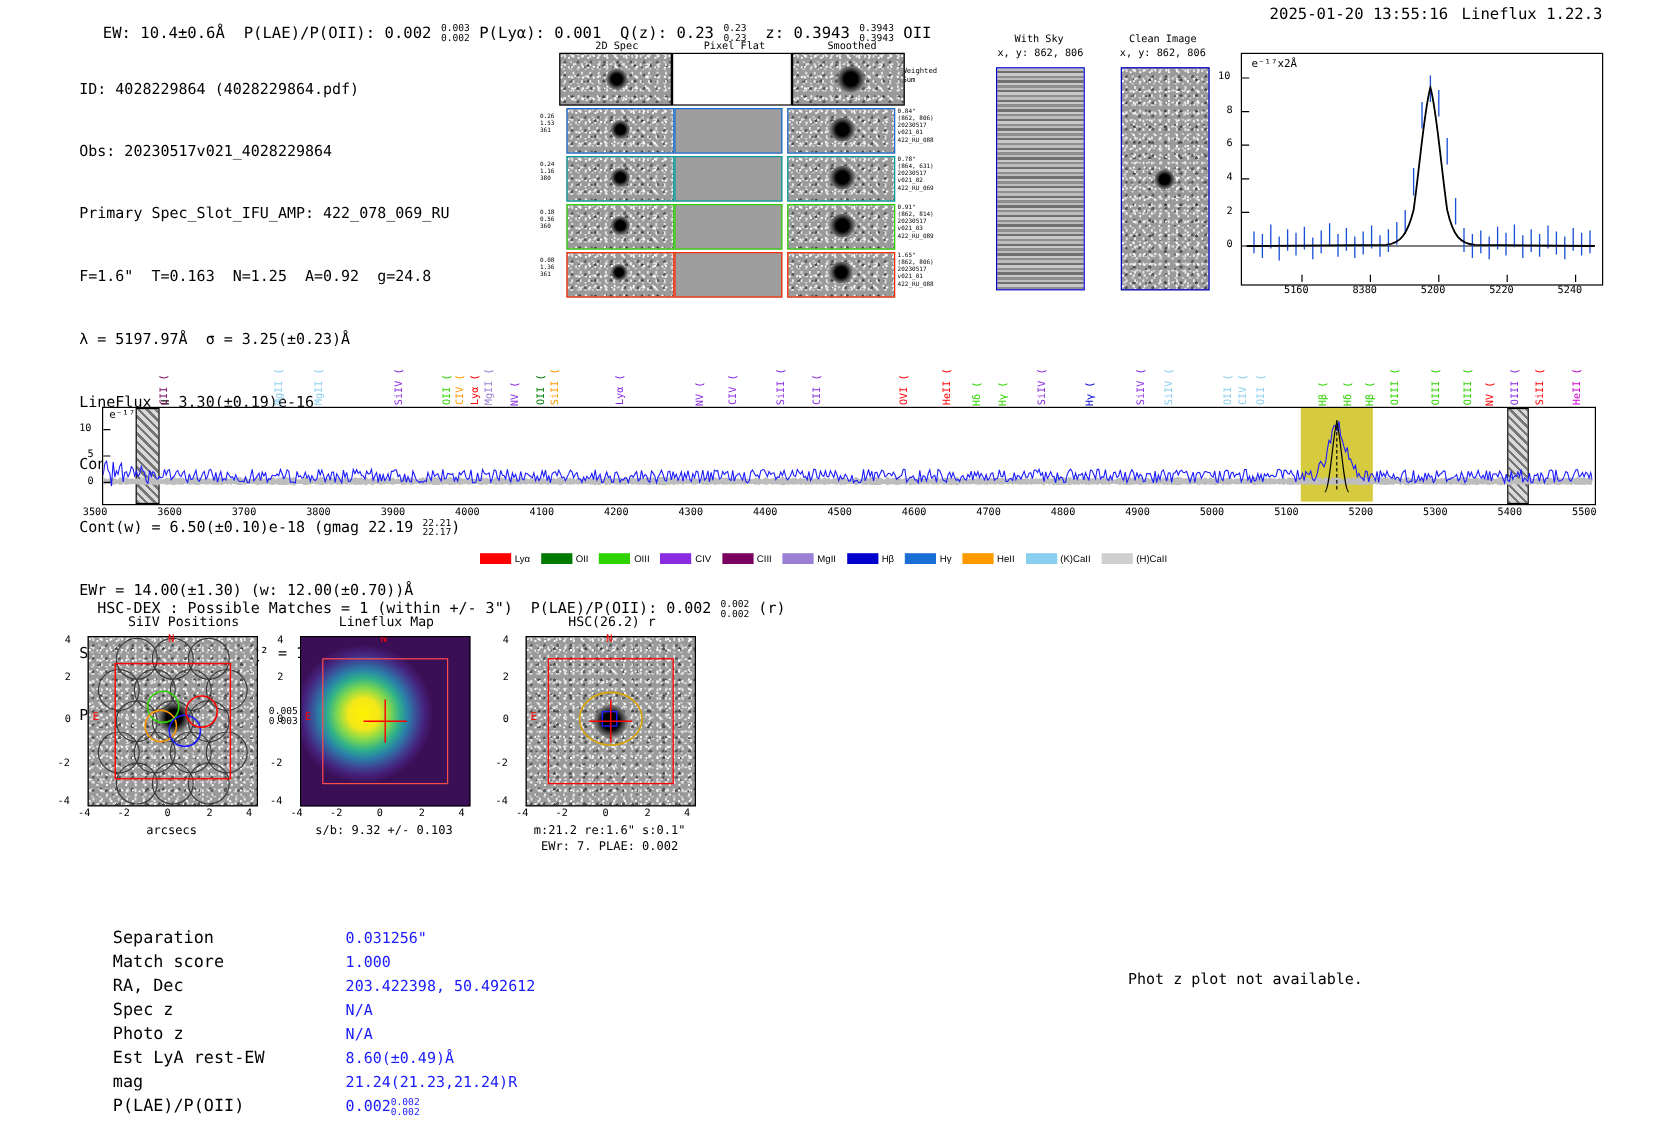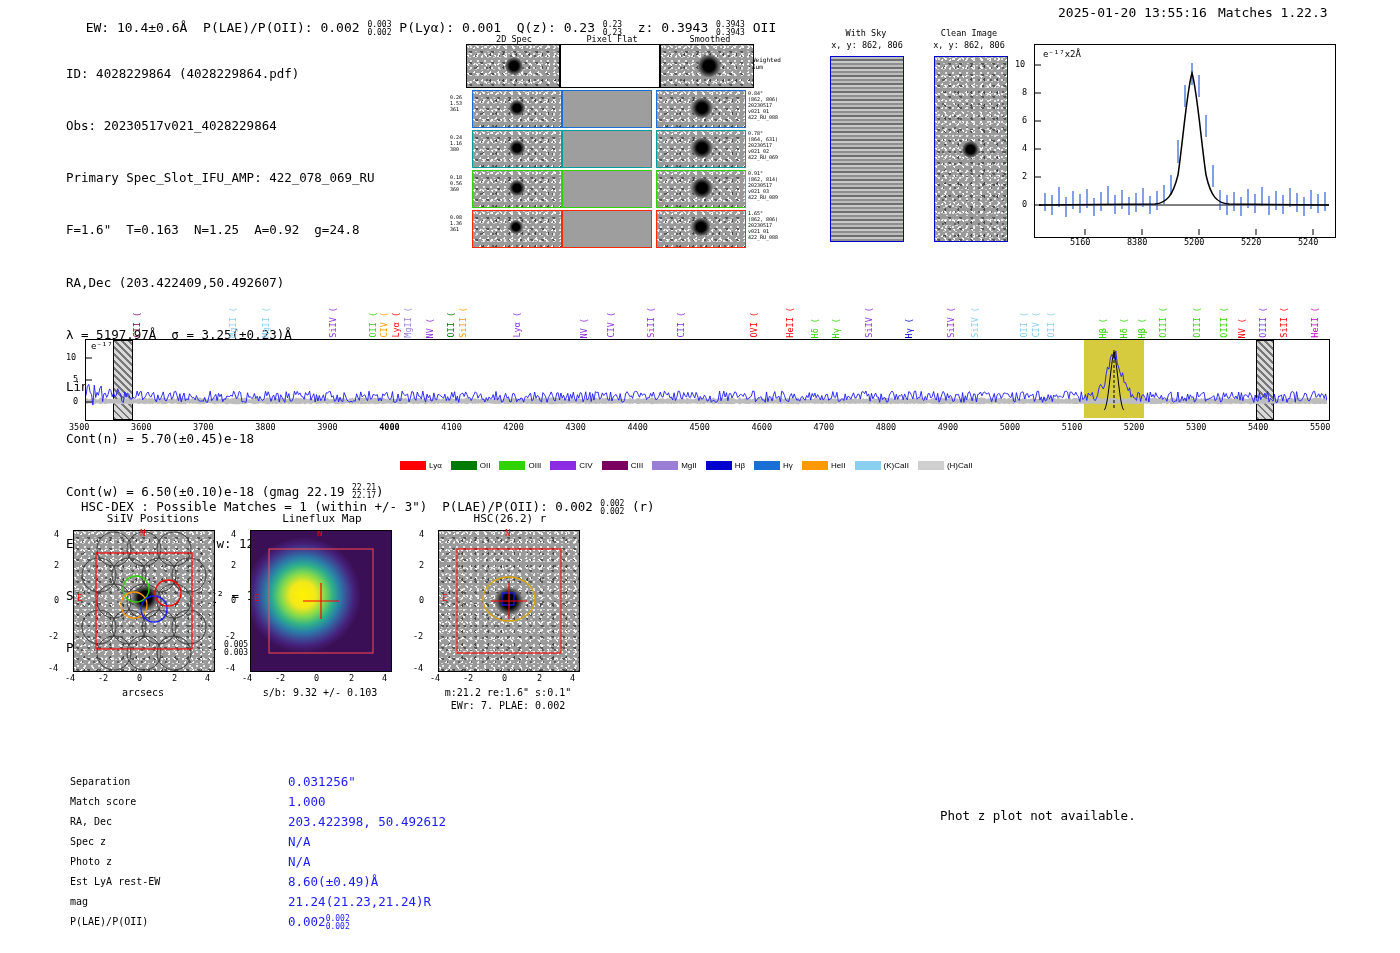--- a/index.html
+++ b/index.html
@@ -28,38 +28,37 @@
   .blob{position:absolute;border-radius:50%;background:radial-gradient(circle,#000 0%,#000 35%,#6a6a6a 62%,rgba(150,150,150,0) 80%);}
   .specStripe{
     background-image:repeating-linear-gradient(0deg,#8e8e8e 0 2px,#c9c9c9 2px 4px,#6f6f6f 4px 6px,#bdbdbd 6px 8px);
   }
   .blue-bd{border:1.5px solid #0000cc;}
   .tickl{font-size:8.5px;font-family:"DejaVu Sans Mono",monospace;}
   .legendSq{display:inline-block;width:26px;height:9px;vertical-align:middle;}
   .legendTxt{font-size:8px;font-family:"Liberation Sans",sans-serif;vertical-align:middle;margin-left:3px;margin-right:9px;}
   .vlab{font-size:8.5px;font-family:"DejaVu Sans Mono",monospace;writing-mode:vertical-rl;transform:rotate(180deg);white-space:nowrap;}
   .redtxt{color:#ff0000;}
-  .footlbl{font-size:10px;white-space:pre;line-height:20px;}
+  .footlbl{font-size:14px;white-space:pre;line-height:20px;margin-left:24px;}
   .footval{font-size:12.5px;white-space:pre;line-height:20px;color:#1a1aff;}
 </style>
 </head>
 <body>
 
 <div class="abs hdr" style="left:70px;top:5px;">
   <span>EW: 10.4±0.6Å  P(LAE)/P(OII): 0.002 </span><span class="supsub"><span>0.003</span><span>0.002</span></span><span> P(Lyα): 0.001  Q(z): 0.23 </span><span class="supsub"><span>0.23</span><span>0.23</span></span><span>  z: 0.3943 </span><span class="supsub"><span>0.3943</span><span>0.3943</span></span><span> OII</span>
 </div>
 <div class="abs hdr" style="left:1058px;top:5px;">2025-01-20 13:55:16</div>
-<div class="abs hdr" style="left:1218px;top:5px;">Matches 1.22.3</div>
+<div class="abs hdr" style="left:1218px;top:5px;">Lineflux 1.22.3</div>
 
 <div class="abs info" style="left:66px;top:30px;">
   <div>ID: 4028229864 (4028229864.pdf)</div>
   <div>Obs: 20230517v021_4028229864</div>
   <div>Primary Spec_Slot_IFU_AMP: 422_078_069_RU</div>
   <div>F=1.6"  T=0.163  N=1.25  A=0.92  g=24.8</div>
-  <div>RA,Dec (203.422409,50.492607)</div>
   <div>λ = 5197.97Å  σ = 3.25(±0.23)Å</div>
   <div>LineFlux = 3.30(±0.19)e-16</div>
   <div>Cont(n) = 5.70(±0.45)e-18</div>
   <div><span>Cont(w) = 6.50(±0.10)e-18 (gmag 22.19 </span><span class="supsub"><span>22.21</span><span>22.17</span></span><span>)</span></div>
   <div>EWr = 14.00(±1.30) (w: 12.00(±0.70))Å</div>
   <div>S/N = 16.3(±0.4)   χ² = 1.0(±0.2)</div>
   <div><span>P(LAE)/P(OII): 0.004 </span><span class="supsub"><span>0.005</span><span>0.003</span></span><span> (w: 0.003 </span><span class="supsub"><span>0.004</span><span>0.003</span></span><span>)</span></div>
 </div>
 
 <div class="abs panelTitle" style="left:474px;top:34px;width:80px;">2D Spec</div>
@@ -298,21 +297,21 @@
   </svg>
   <div class="abs tickl" style="left:-20px;top:12px;">10</div>
   <div class="abs tickl" style="left:-13px;top:34px;">5</div>
   <div class="abs tickl" style="left:-13px;top:56px;">0</div>
   <div id="xticks" style="position:absolute;left:0;top:80px;width:1241px;">
       <div class="abs tickl" style="left: -17px; top: 2px; position: absolute;">3500</div>
       <div class="abs tickl" style="left: 45.05px; top: 2px; position: absolute;">3600</div>
       <div class="abs tickl" style="left: 107.1px; top: 2px; position: absolute;">3700</div>
       <div class="abs tickl" style="left: 169.15px; top: 2px; position: absolute;">3800</div>
       <div class="abs tickl" style="left: 231.2px; top: 2px; position: absolute;">3900</div>
-      <div class="abs tickl" style="left: 293.25px; top: 2px; position: absolute; font-weight: bold;">4000</div>
+      <div class="abs tickl" style="left: 293.25px; top: 2px; position: absolute;">4000</div>
       <div class="abs tickl" style="left: 355.3px; top: 2px; position: absolute;">4100</div>
       <div class="abs tickl" style="left: 417.35px; top: 2px; position: absolute;">4200</div>
       <div class="abs tickl" style="left: 479.4px; top: 2px; position: absolute;">4300</div>
       <div class="abs tickl" style="left: 541.45px; top: 2px; position: absolute;">4400</div>
       <div class="abs tickl" style="left: 603.5px; top: 2px; position: absolute;">4500</div>
       <div class="abs tickl" style="left: 665.55px; top: 2px; position: absolute; text-align: right;">4600</div>
       <div class="abs tickl" style="left: 727.6px; top: 2px; position: absolute;">4700</div>
       <div class="abs tickl" style="left: 789.65px; top: 2px; position: absolute; text-align: right;">4800</div>
       <div class="abs tickl" style="left: 851.7px; top: 2px; position: absolute;">4900</div>
       <div class="abs tickl" style="left: 913.75px; top: 2px; position: absolute;">5000</div>

